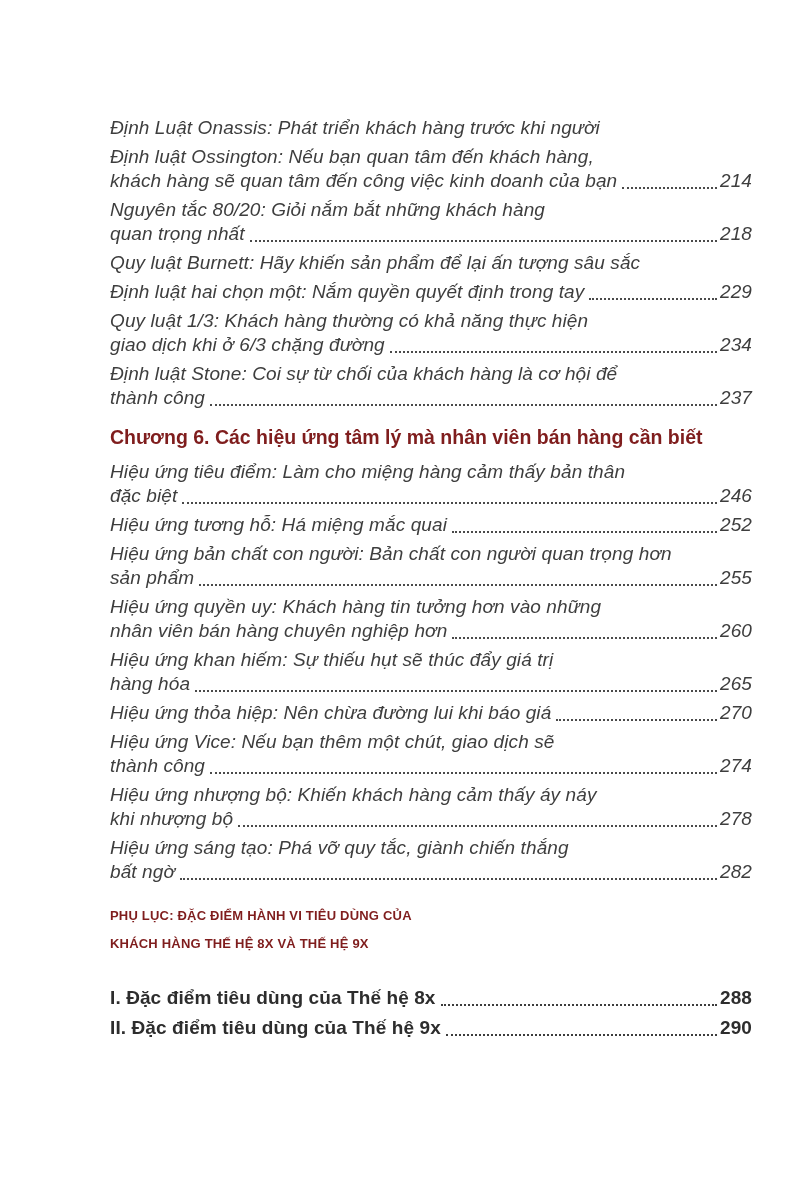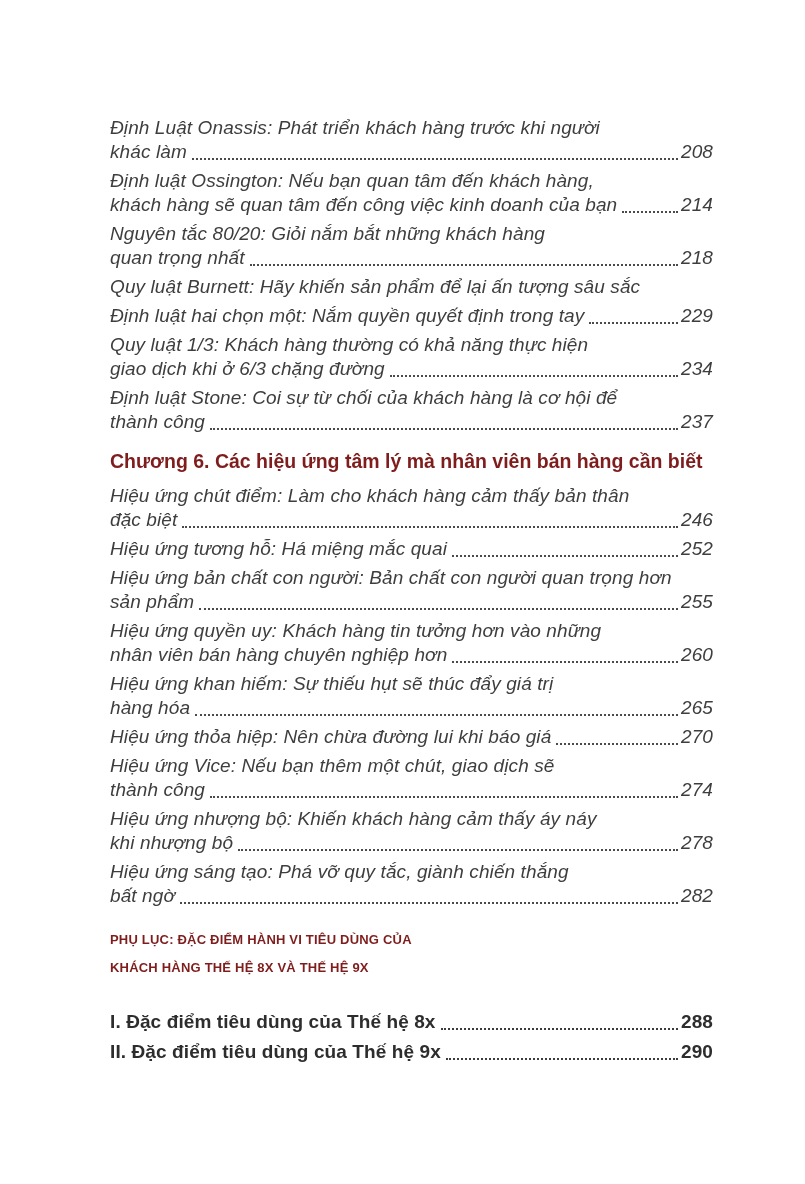--- a/index.html
+++ b/index.html
@@ -5,21 +5,21 @@
   html, body { margin: 0; padding: 0; background: #ffffff; }
   .page {
     position: relative;
     width: 805px;
     height: 1184px;
     background: #ffffff;
     overflow: hidden;
     font-family: "Liberation Sans", sans-serif;
   }
   .content {
-    padding: 116px 92px 0 110px;
+    padding: 116px 53px 0 110px;
   }
   .toc-section { display: block; }
 
   
   .toc-entry {
     font-style: italic;
     font-weight: 500;
     color: #3e3e3e;
     font-size: 19px;
     line-height: 24px;
@@ -69,25 +69,20 @@
 </style>
 </head>
 <body>
 
 <div class="page">
   <div class="content">
     <div id="toc-root">
         <section class="toc-section italic">
           <div class="toc-entry">
             <div class="entry-line">Định Luật Onassis: Phát triển khách hàng trước khi người</div>
-            <div class="last-line">
-              <span class="entry-title">khác làm</span>
-              <span class="leader"></span>
-              <span class="page-number">208</span>
-            </div>
           </div>
           <div class="toc-entry">
             <div class="entry-line">Định luật Ossington: Nếu bạn quan tâm đến khách hàng,</div>
             <div class="last-line">
               <span class="entry-title">khách hàng sẽ quan tâm đến công việc kinh doanh của bạn</span>
               <span class="leader"></span>
               <span class="page-number">214</span>
             </div>
           </div>
           <div class="toc-entry">
@@ -123,21 +118,21 @@
               <span class="leader"></span>
               <span class="page-number">237</span>
             </div>
           </div>
         </section>
         <section class="toc-section italic">
           <div class="section-heading">
             <div class="heading-line">Chương 6. Các hiệu ứng tâm lý mà nhân viên bán hàng cần biết</div>
           </div>
           <div class="toc-entry">
-            <div class="entry-line">Hiệu ứng chút điểm: Làm cho khách hàng cảm thấy bản thân</div>
+            <div class="entry-line">Hiệu ứng tiêu điểm: Làm cho miệng hàng cảm thấy bản thân</div>
             <div class="last-line">
               <span class="entry-title">đặc biệt</span>
               <span class="leader"></span>
               <span class="page-number">246</span>
             </div>
           </div>
           <div class="toc-entry">
             <div class="last-line">
               <span class="entry-title">Hiệu ứng tương hỗ: Há miệng mắc quai</span>
               <span class="leader"></span>

